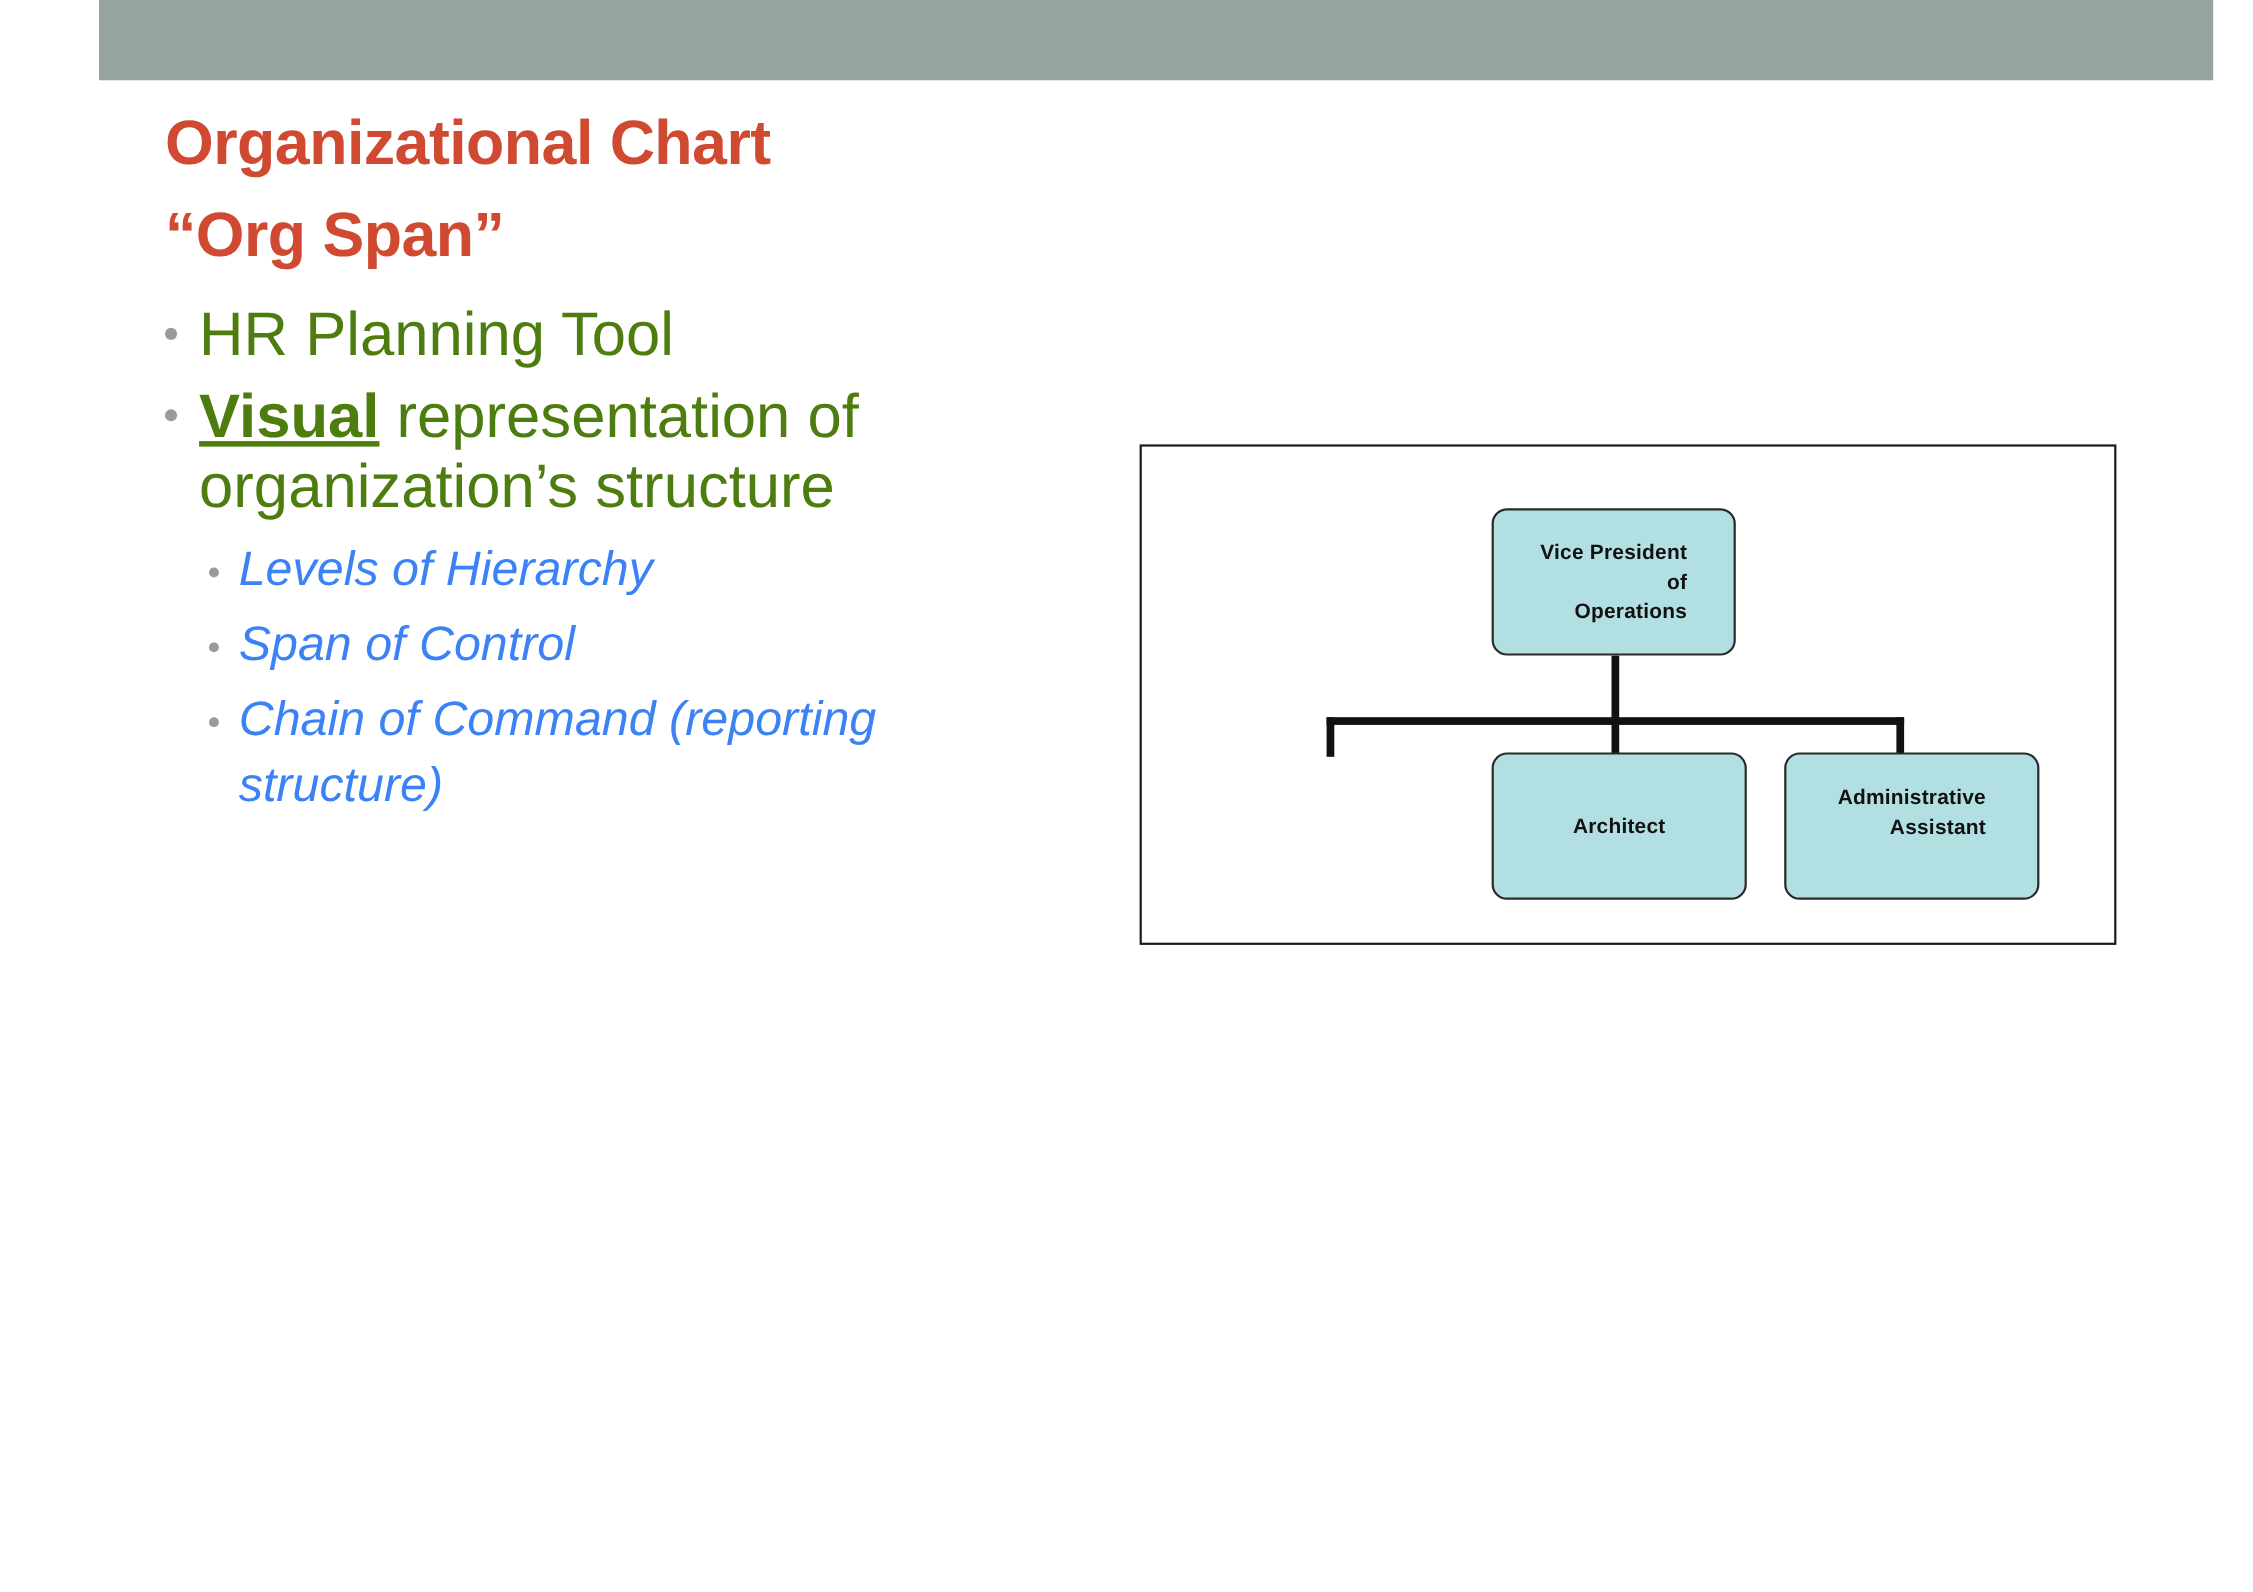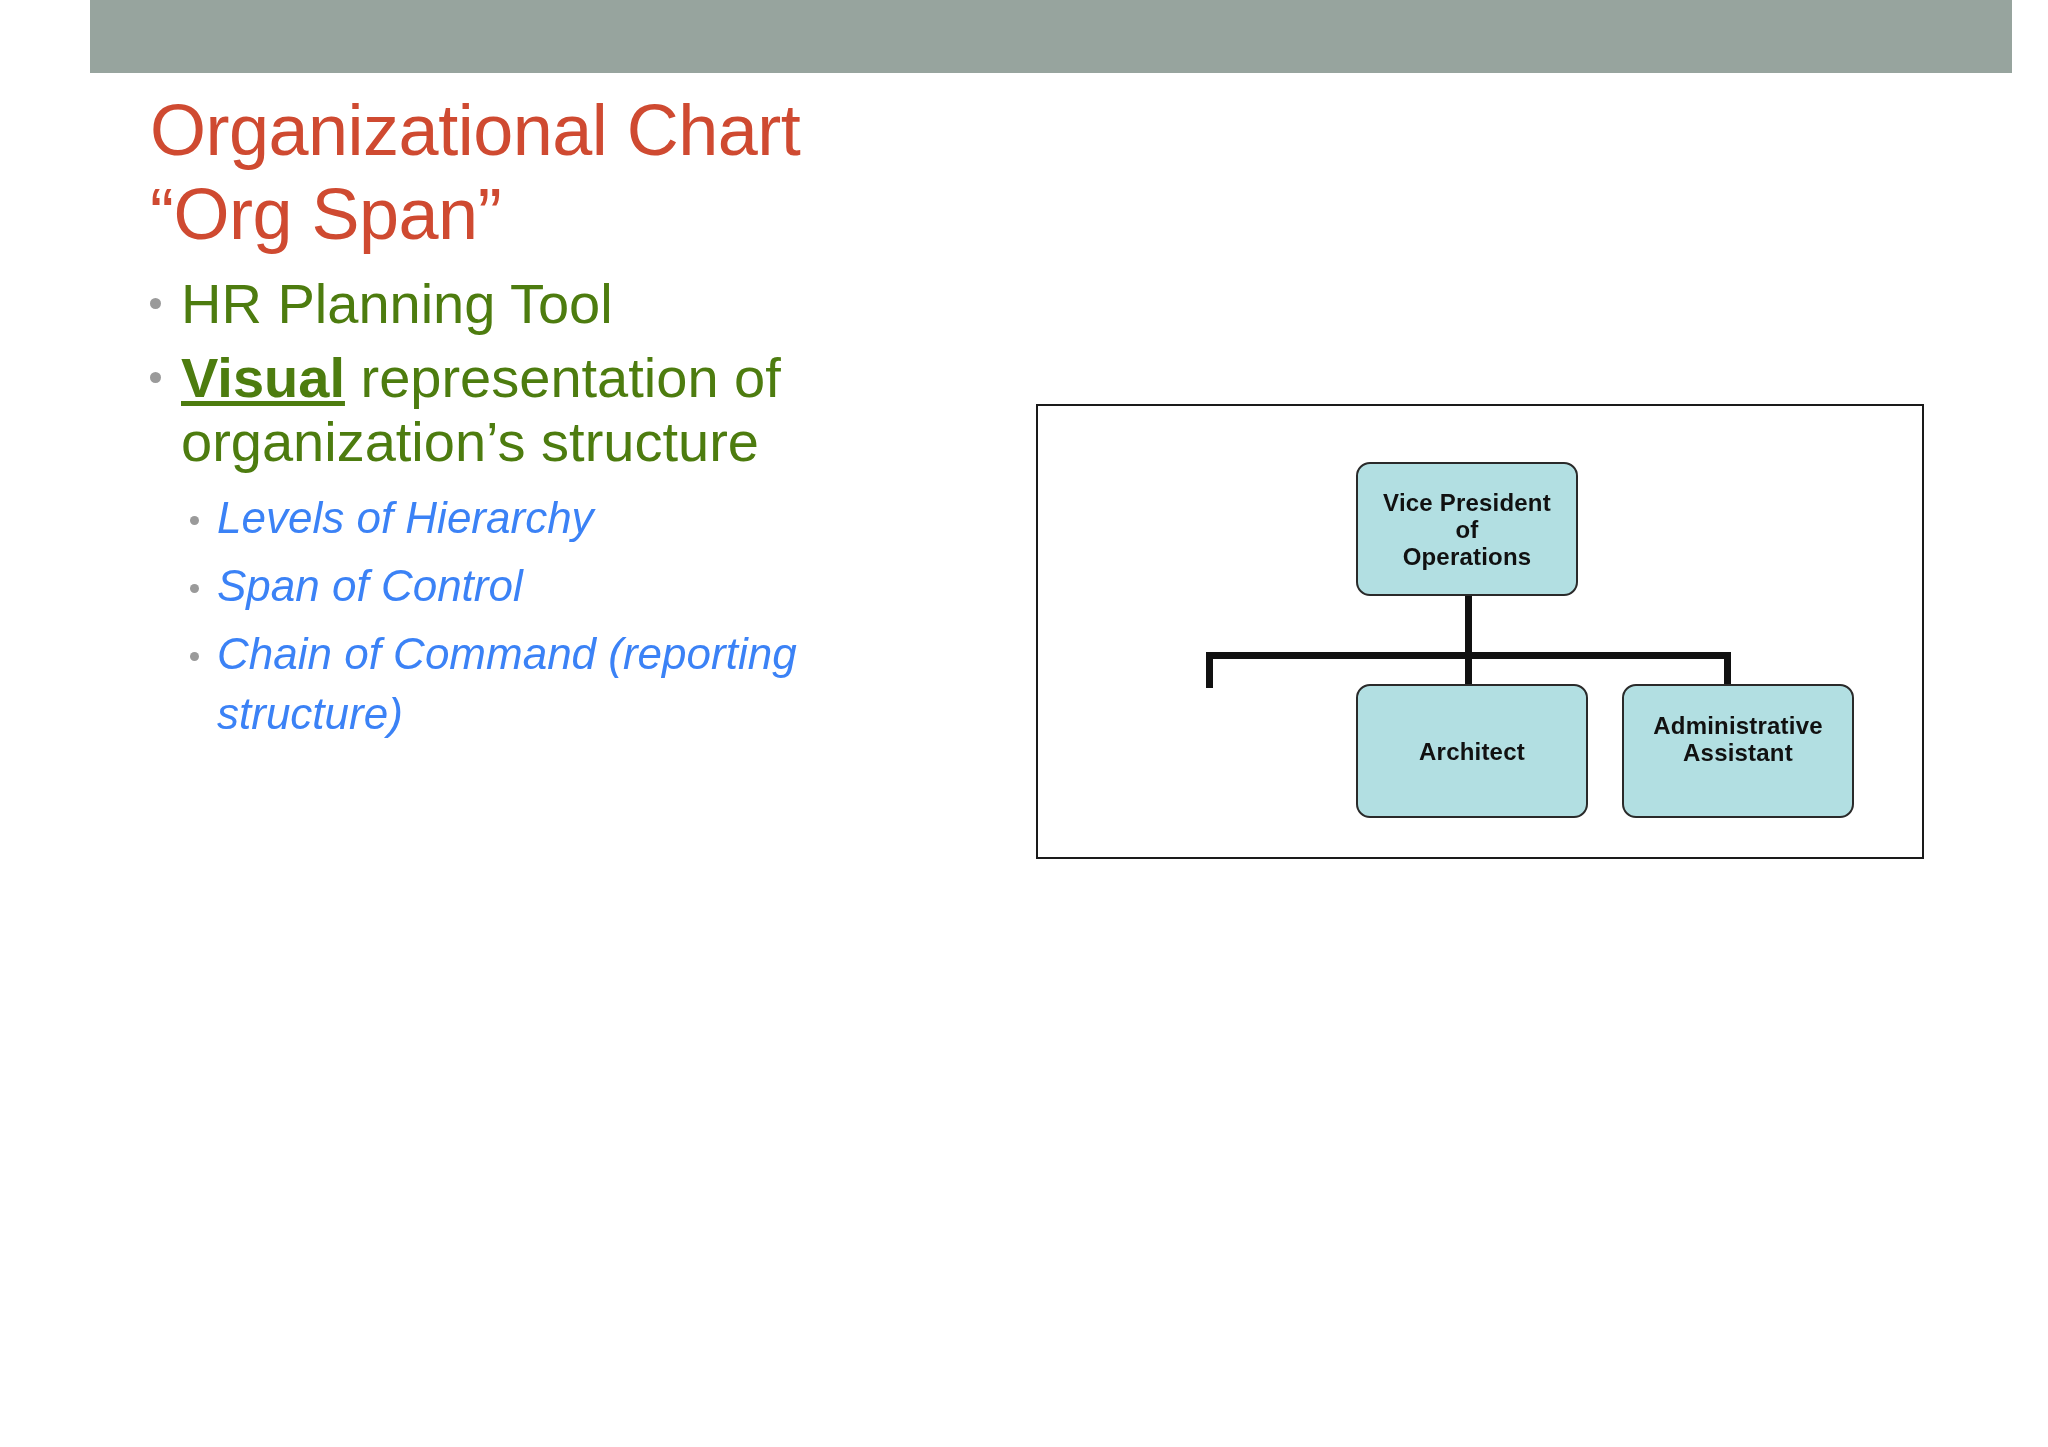--- a/index.html
+++ b/index.html
@@ -29,23 +29,23 @@
 
   
   .title-block {
     position: absolute;
     left: 150px;
     top: 88px;
     width: 1000px;
   }
   .title-line {
     color: #cf4a31;
-    font-size: 72px;
+    font-size: 57px;
     line-height: 84px;
-    font-weight: 400;
+    font-weight: 700;
     letter-spacing: -0.5px;
     white-space: nowrap;
   }
 
   
   .bullets {
     position: absolute;
     left: 150px;
     top: 272px;
     width: 790px;
@@ -126,23 +126,24 @@
     border: 2px solid #2a2a2a;
     border-radius: 14px;
     box-sizing: border-box;
     display: flex;
     justify-content: center;
     color: #111111;
     font-weight: bold;
     text-align: center;
   }
   .oc-box .oc-label {
-    font-size: 24px;
+    font-size: 19px;
     line-height: 27px;
     letter-spacing: 0.2px;
+    text-align: right;
   }
 
   
   .oc-root {
     left: 318px;
     top: 56px;
     width: 222px;
     height: 134px;
     align-items: center;
   }

